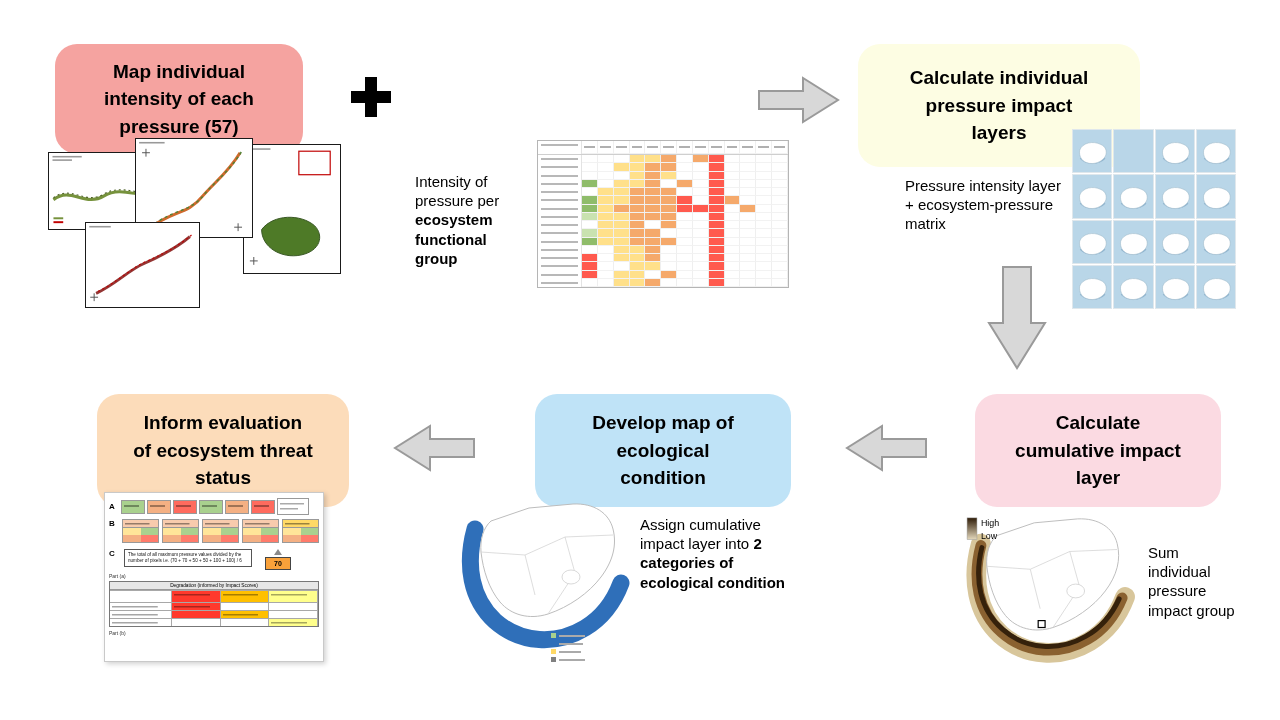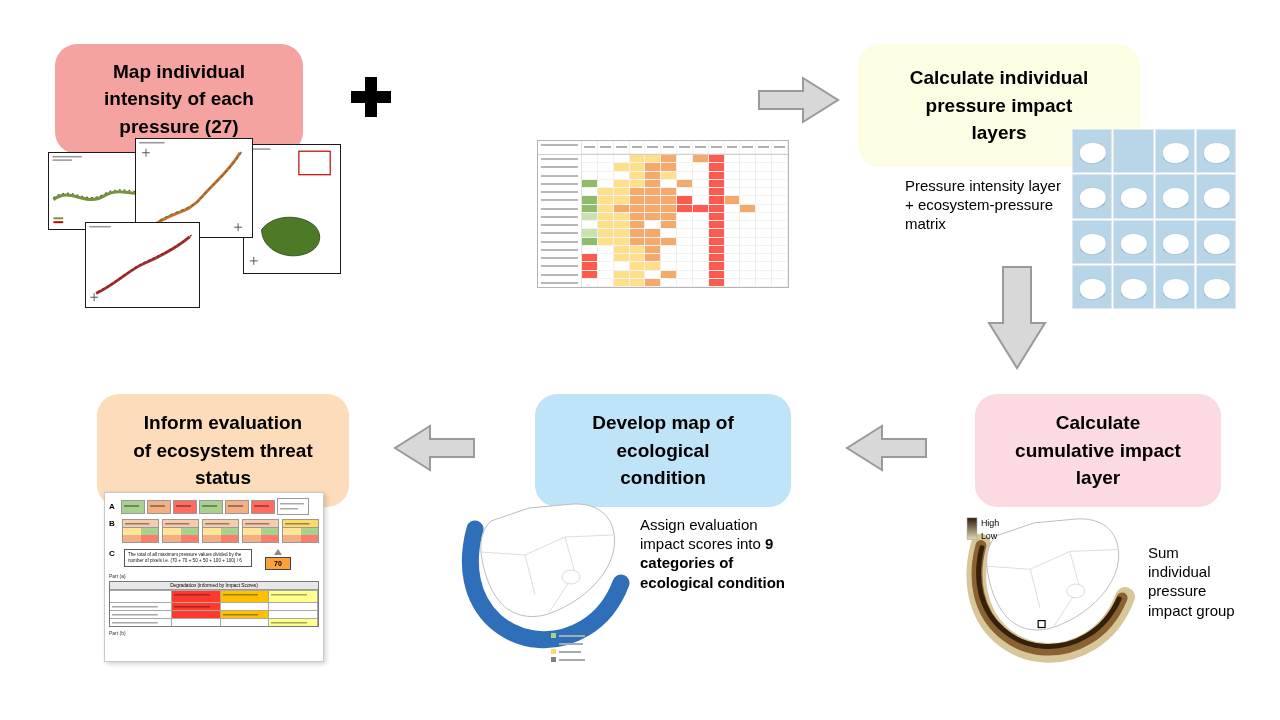--- a/index.html
+++ b/index.html
@@ -106,21 +106,21 @@
   #cumulative-map { position:absolute; left:952px; top:510px; width:200px; height:158px; }
 </style>
 </head>
 <body>
 
 <div id="canvas">
 
   <div class="step" id="box1" style="background: rgb(245, 163, 160);">
     <span class="step-title">Map individual
 intensity of each
-pressure (27)</span>
+pressure (57)</span>
   </div>
   <div id="plus"></div>
   <div class="step" id="box4" style="background: rgb(251, 218, 226);">
     <span class="step-title">Calculate
 cumulative impact
 layer</span>
   </div>
   <div class="step" id="box3" style="background: rgb(253, 253, 227);">
     <span class="step-title">Calculate individual
 pressure impact
@@ -181,25 +181,29 @@
     <div class="mc-card" id="mc4">
       <svg viewBox="0 0 115 86" width="100%" height="100%">
         <rect x="3" y="3" width="22" height="1.6" fill="#999"></rect>
         <path d="M10,72 C28,64 44,48 58,42 C76,34 92,26 106,14" fill="none" stroke="#943634" stroke-width="3"></path>
         <path d="M12,70 C30,62 46,46 60,40 C78,32 94,24 108,12" fill="none" stroke="#c00000" stroke-width="1.2" stroke-dasharray="2,3"></path>
         <path d="M8,72 V80 M4,76 H12" stroke="#555" stroke-width="1"></path>
       </svg>
     </div>
   </div>
 
+  <div class="note" id="matrix-note">
+    <span>Intensity of pressure per</span>
+    <strong>ecosystem functional group</strong>
+  </div>
   <div class="note" id="impact-note">Pressure intensity layer + ecosystem-pressure matrix</div>
   <div class="note" id="cumulative-note">Sum individual pressure impact group</div>
   <div class="note" id="condition-note">
-    <span>Assign evaluation impact scores into</span>
-    <strong>9 categories of ecological condition</strong>
+    <span>Assign cumulative impact layer into</span>
+    <strong>2 categories of ecological condition</strong>
   </div>
 
   <div id="matrix-figure">
       <div class="mx-row mx-header">
         <div class="mx-label"></div>
         <div class="mx-cell mx-hcell"></div>
         <div class="mx-cell mx-hcell"></div>
         <div class="mx-cell mx-hcell"></div>
         <div class="mx-cell mx-hcell"></div>
         <div class="mx-cell mx-hcell"></div>

